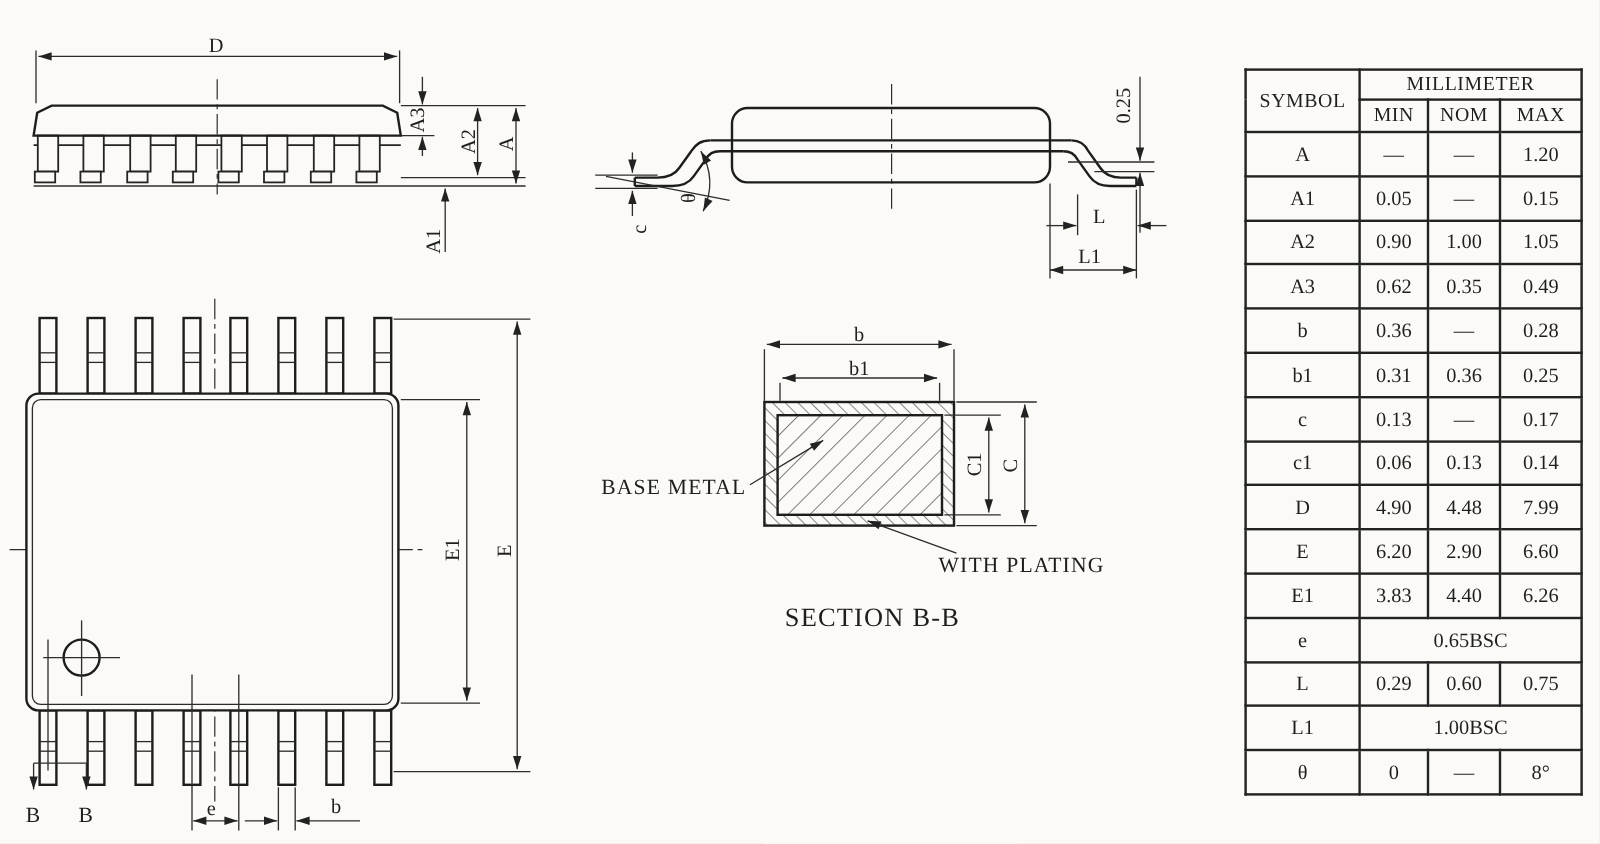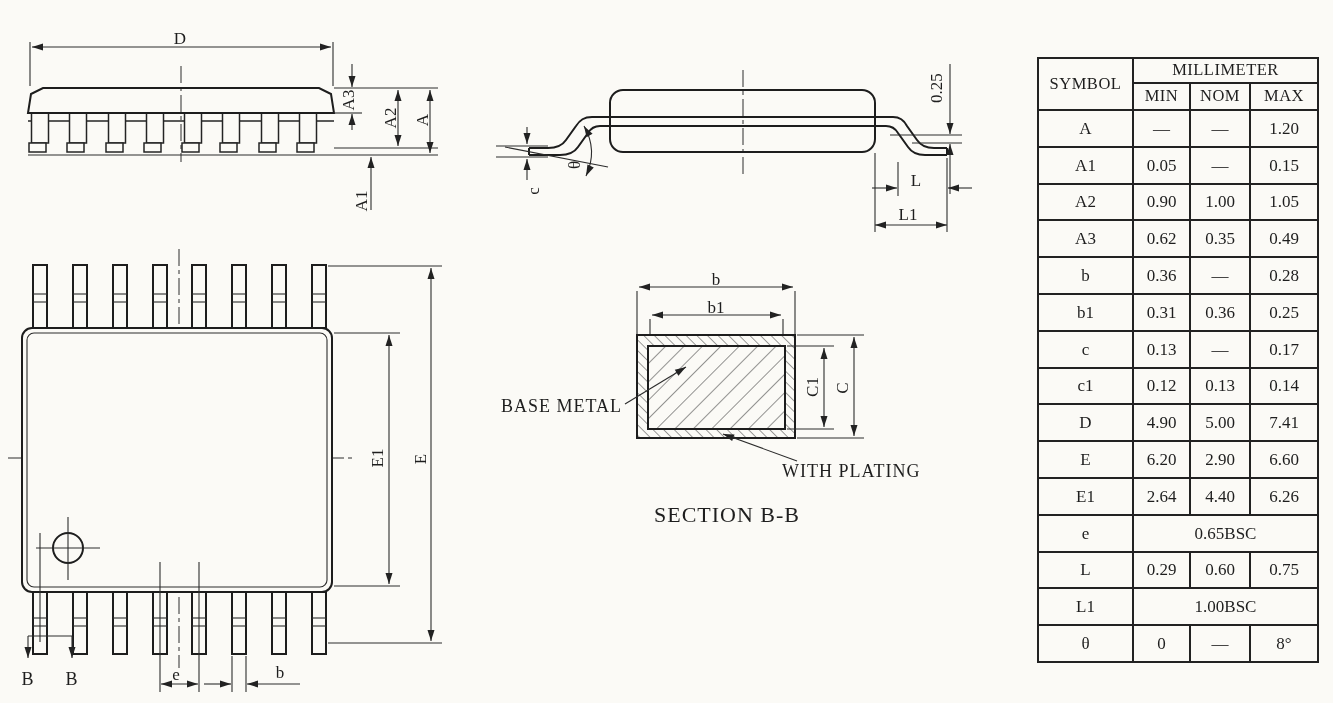--- a/index.html
+++ b/index.html
@@ -286,39 +286,39 @@
       <td>0.25</td>
     </tr>
     <tr>
       <td>c</td>
       <td>0.13</td>
       <td>—</td>
       <td>0.17</td>
     </tr>
     <tr>
       <td>c1</td>
-      <td>0.12</td>
+      <td>0.06</td>
       <td>0.13</td>
       <td>0.14</td>
     </tr>
     <tr>
       <td>D</td>
       <td>4.90</td>
-      <td>5.00</td>
-      <td>7.41</td>
+      <td>4.48</td>
+      <td>7.99</td>
     </tr>
     <tr>
       <td>E</td>
       <td>6.20</td>
       <td>2.90</td>
       <td>6.60</td>
     </tr>
     <tr>
       <td>E1</td>
-      <td>2.64</td>
+      <td>3.83</td>
       <td>4.40</td>
       <td>6.26</td>
     </tr>
     <tr>
       <td>e</td>
       <td colspan="3">0.65BSC</td>
     </tr>
     <tr>
       <td>L</td>
       <td>0.29</td>

